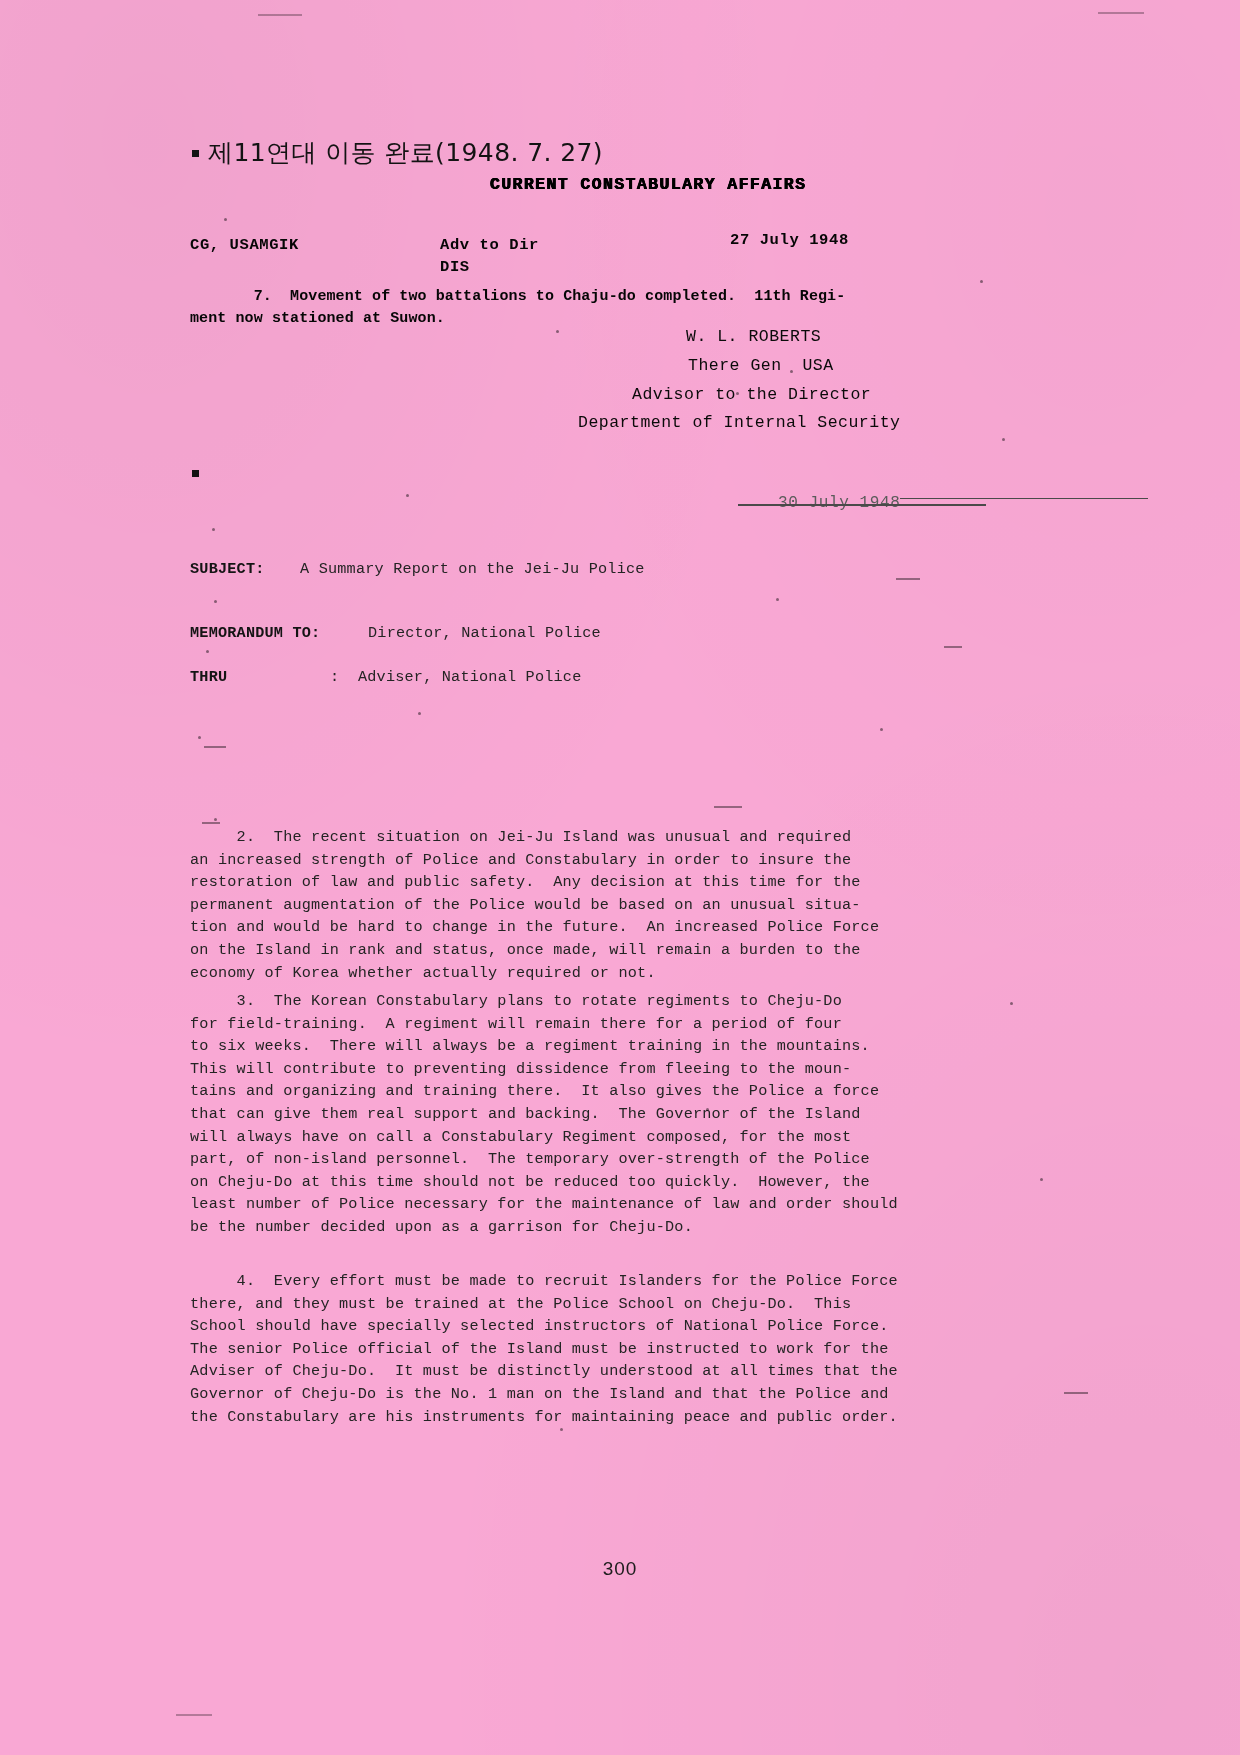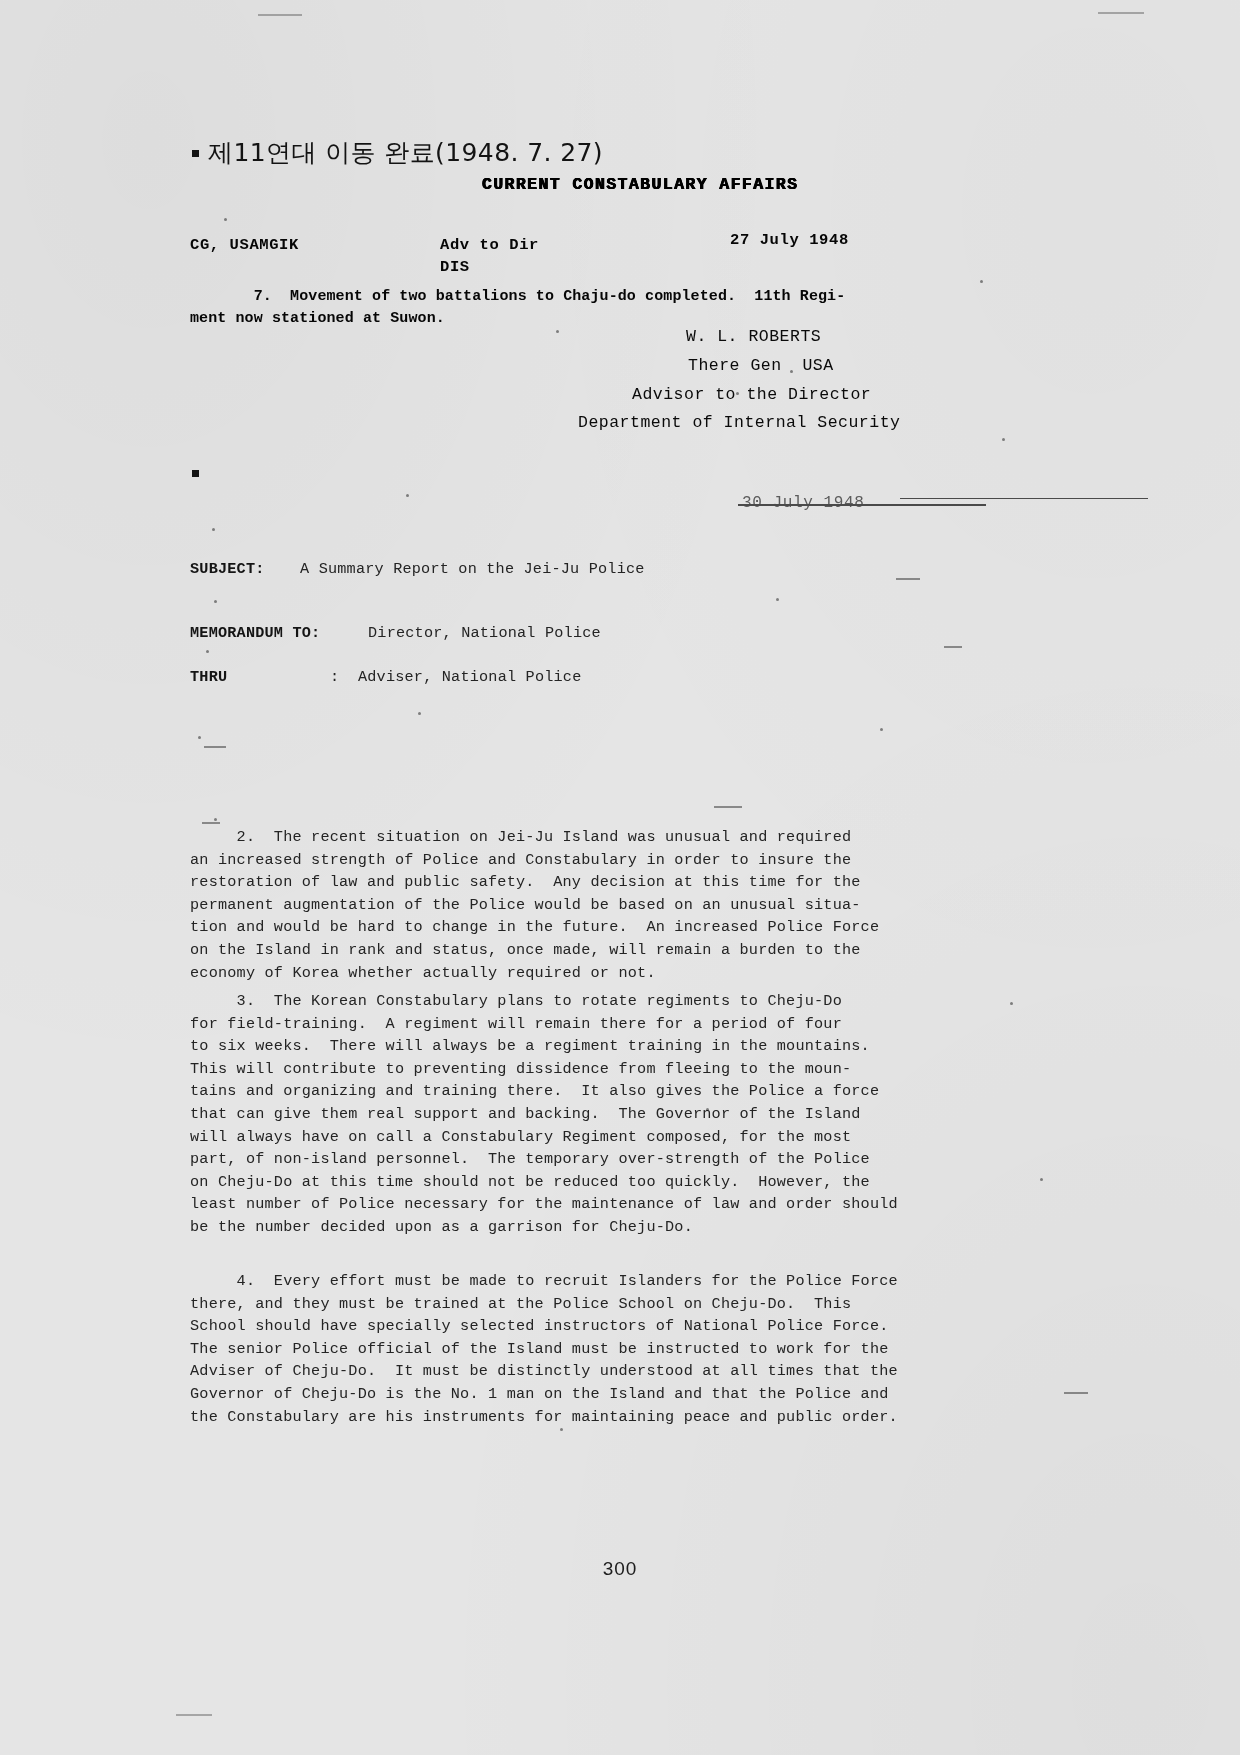--- a/index.html
+++ b/index.html
@@ -7,21 +7,21 @@
     padding: 0;
     background: #ffffff;
   }
   body {
     font-family: "Liberation Sans", sans-serif;
   }
   .page {
     position: relative;
     width: 1240px;
     height: 1755px;
-    background: #e5e5e5;
+    background: #f9a8d4;
     overflow: hidden;
     box-sizing: border-box;
   }
   
   .paper-noise {
     position: absolute;
     inset: 0;
     background:
       radial-gradient(ellipse at 12% 8%, rgba(0,0,0,0.035) 0%, rgba(0,0,0,0) 42%),
       radial-gradient(ellipse at 92% 96%, rgba(0,0,0,0.03) 0%, rgba(0,0,0,0) 45%),
@@ -72,20 +72,21 @@
   .tw.bold {
     font-weight: bold;
     color: #060606;
     letter-spacing: 0.6px;
   }
   .tw.heavy {
     font-weight: bold;
     color: #000;
     letter-spacing: 1.4px;
     text-shadow: 0.4px 0 0 #000, -0.4px 0 0 #000, 0 0.4px 0 #000;
+    margin-left: 8px;
   }
   .tw.body {
     white-space: pre;
     font-size: 15.2px;
     line-height: 22.6px;
     color: #242424;
   }
   .tw.sig {
     font-weight: normal;
     color: #0a0a0a;
@@ -157,21 +158,21 @@
 
     <div class="tw sig" style="left:686px; top:326px; font-size:16.5px;">W. L. ROBERTS</div>
     <div class="tw sig" style="left:688px; top:355px; font-size:16.5px;">There Gen  USA</div>
     <div class="tw sig" style="left:632px; top:384px; font-size:16.5px;">Advisor to the Director</div>
     <div class="tw sig" style="left:578px; top:412px; font-size:16.5px;">Department of Internal Security</div>
 
     <div class="kr-heading" style="left:192px; top:458px;">
       <span class="bullet"></span>
     </div>
 
-    <div class="date-stamp" style="left:742px; top:494px;">30 July 1948</div>
+    <div class="date-stamp" style="left:778px; top:494px;">30 July 1948</div>
     <div class="strike-line" style="left:738px; top:504px; width:248px;"></div>
     <div class="strike-line" style="left:900px; top:498px; width:248px; height:1.2px;"></div>
 
     <div class="tw body" style="left:190px; top:558px; font-weight:bold; color:#141414;">SUBJECT:</div>
     <div class="tw body" style="left:300px; top:558px;">A Summary Report on the Jei-Ju Police</div>
 
     <div class="tw body" style="left:190px; top:622px; font-weight:bold; color:#141414;">MEMORANDUM TO:</div>
     <div class="tw body" style="left:368px; top:622px;text-align:center;">Director, National Police</div>
 
     <div class="tw body" style="left:190px; top:666px; font-weight:bold; color:#141414;">THRU</div>

